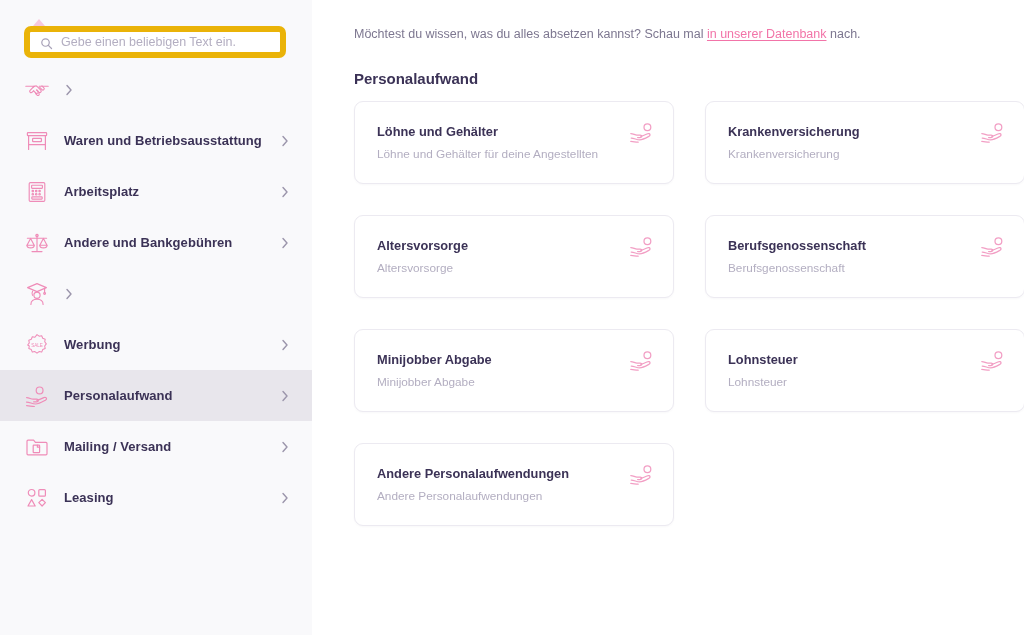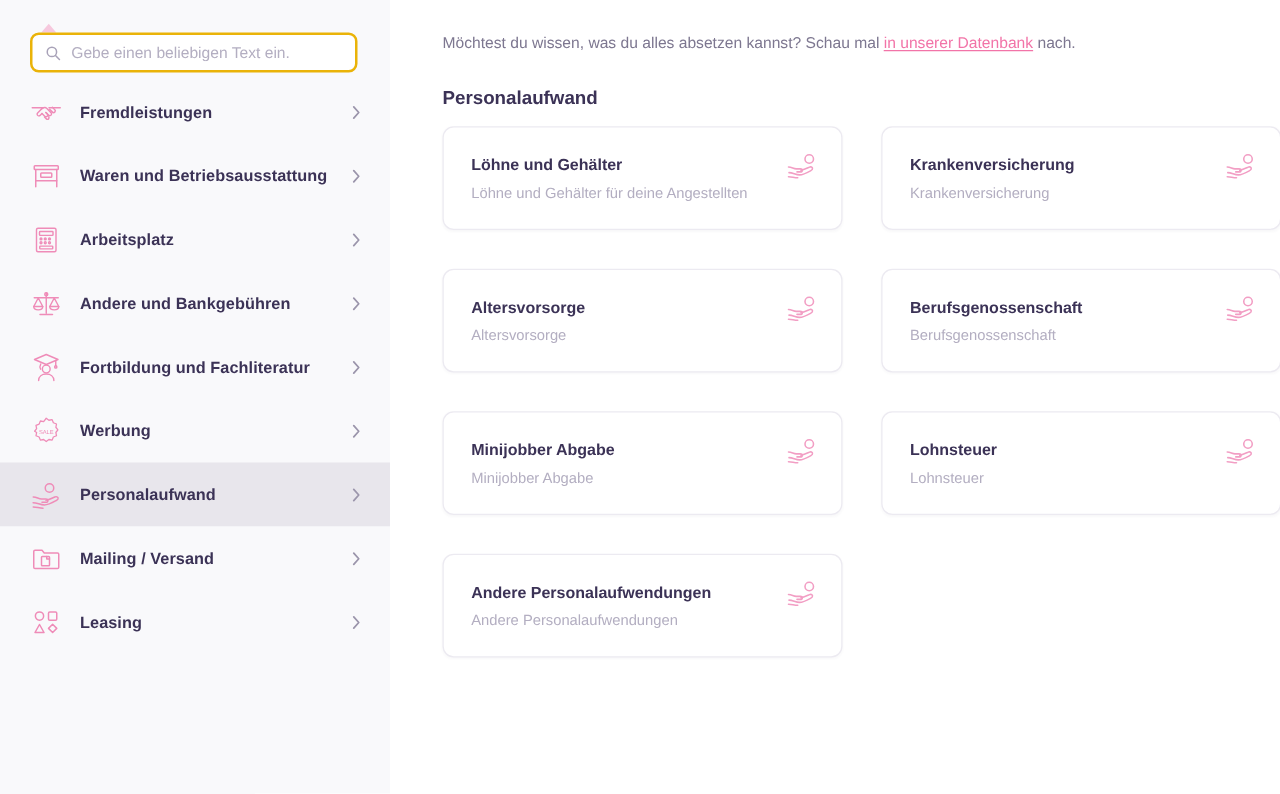--- a/index.html
+++ b/index.html
@@ -44,21 +44,21 @@
     width: 0;
     height: 0;
     border-left: 6px solid transparent;
     border-right: 6px solid transparent;
     border-bottom: 7px solid #f6c8dd;
   }
   .search-box {
     position: relative;
     height: 32px;
     background: #ffffff;
-    border: 2px solid #eab308;
+    border: 6px solid #eab308;
     border-radius: 7px;
     display: flex;
     align-items: center;
     padding: 0 10px;
     box-sizing: border-box;
   }
   .search-icon {
     flex: 0 0 auto;
     width: 13px;
     height: 13px;
@@ -222,21 +222,20 @@
           <svg viewBox="0 0 26 26" fill="none" stroke="currentColor" stroke-width="1.15" stroke-linecap="round" stroke-linejoin="round">
             <path d="M1.8 9.2h8.4"></path>
             <path d="M15.2 9.2h9"></path>
             <path d="M10.2 9.2l-4.1 4.2c-.6.6-.5 1.5.2 2 .6.4 1.4.3 1.9-.2l1.4-1.4"></path>
             <path d="M9.6 13.8l2.2 2.2c.6.6 1.5.6 2 0 .5-.5.5-1.3 0-1.9l-1.1-1.1"></path>
             <path d="M12.7 13l2.1 2.1c.6.6 1.5.6 2 0 .6-.6.6-1.4 0-2l-3.5-3.5c-.7-.7-1.6-.8-2.4-.4l-1.7.9"></path>
             <path d="M15.7 10.4l2.3 2.3c.5.5 1.3.5 1.8 0 .5-.5.6-1.3.1-1.8l-2-2.1"></path>
             <path d="M11.6 16.6l1.5 1.5c.5.5 1.3.5 1.8 0 .4-.5.4-1.2 0-1.7"></path>
           </svg>
         </span>
-        <span class="nav-label">Fremdleistungen</span>
         <span class="nav-chevron">
           <svg viewBox="0 0 10 14" fill="none" stroke="currentColor" stroke-width="1.4" stroke-linecap="round" stroke-linejoin="round">
               <polyline points="3,2.5 7,7 3,11.5"></polyline>
             </svg>
         </span>
       </li>
 
       <li class="nav-item">
         <span class="nav-icon">
           <svg viewBox="0 0 26 26" fill="none" stroke="currentColor" stroke-width="1.2" stroke-linecap="round" stroke-linejoin="round">
@@ -302,21 +301,20 @@
         <span class="nav-icon">
           <svg viewBox="0 0 26 26" fill="none" stroke="currentColor" stroke-width="1.15" stroke-linecap="round" stroke-linejoin="round">
             <path d="M13 2.6 3.6 6.6 13 10.6l9.4-4z"></path>
             <path d="M20.6 7.4v4.1"></path>
             <path d="M20.6 11.6a.9.9 0 0 0 0 1.8.9.9 0 0 0 0-1.8z"></path>
             <path d="M8.6 10.2c-.7 1.3-.8 2.9-.1 4.1"></path>
             <circle cx="13" cy="14.2" r="3.1"></circle>
             <path d="M6.9 23.4c0-3.3 2.7-5.2 6.1-5.2s6.1 1.9 6.1 5.2"></path>
           </svg>
         </span>
-        <span class="nav-label">Fortbildung und Fachliteratur</span>
         <span class="nav-chevron">
           <svg viewBox="0 0 10 14" fill="none" stroke="currentColor" stroke-width="1.4" stroke-linecap="round" stroke-linejoin="round">
               <polyline points="3,2.5 7,7 3,11.5"></polyline>
             </svg>
         </span>
       </li>
 
       <li class="nav-item">
         <span class="nav-icon">
           <svg viewBox="0 0 26 26" fill="none" stroke="currentColor" stroke-width="1.05" stroke-linecap="round" stroke-linejoin="round">

